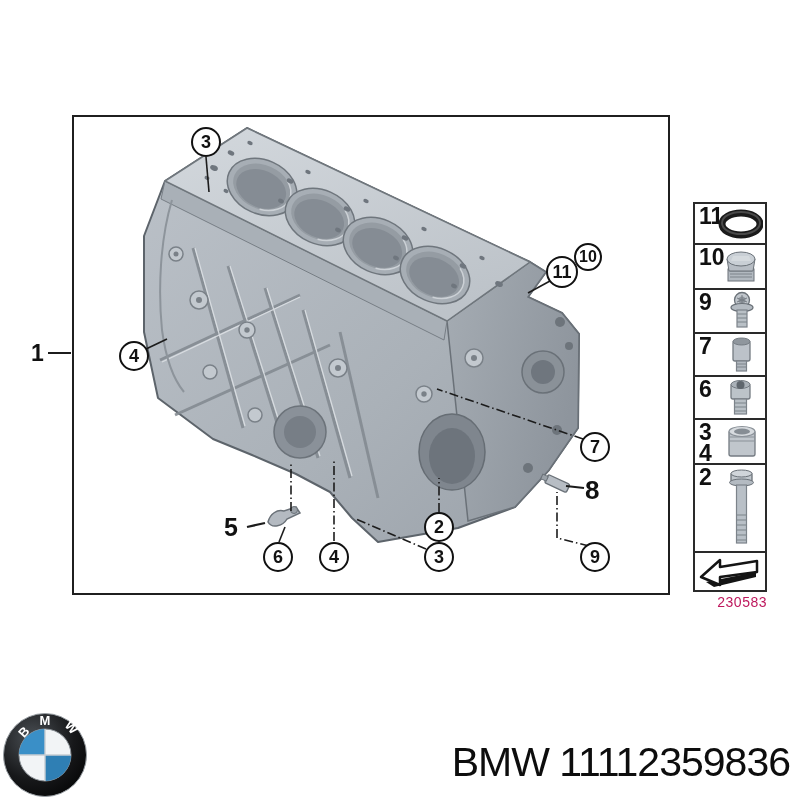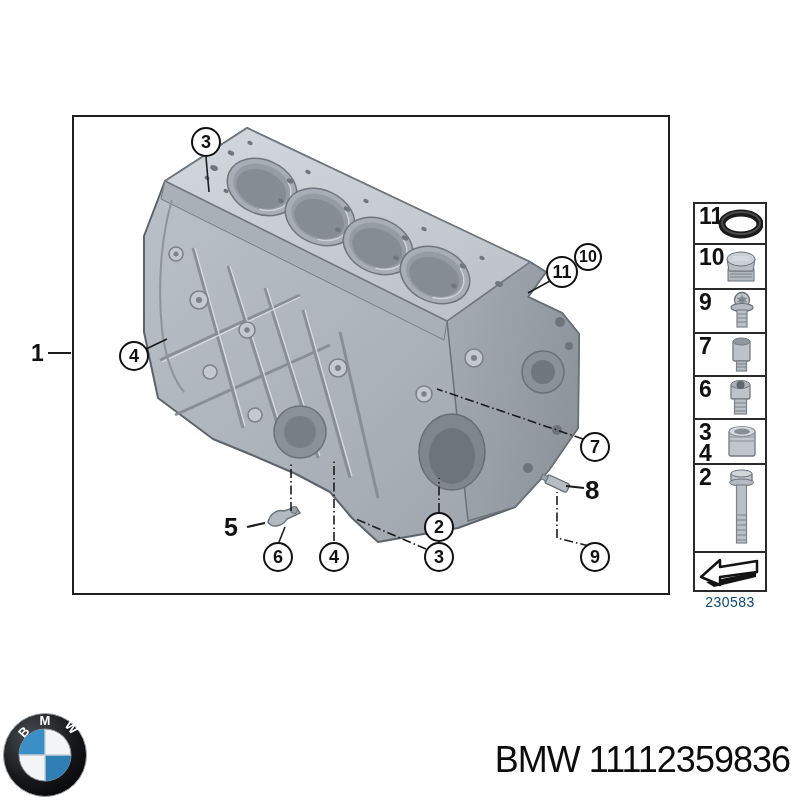--- a/index.html
+++ b/index.html
@@ -29,26 +29,26 @@
     border:2px solid #2a2a2a;background:#fff;box-sizing:border-box;
   }
   .lrow{position:relative;border-bottom:2px solid #2a2a2a;box-sizing:border-box;}
   .lrow:last-child{border-bottom:none;}
   .lnum{
     position:absolute;left:4px;top:0px;font-size:23px;font-weight:bold;color:#111;line-height:1.05;
   }
   .lnum2{position:absolute;left:4px;top:21px;font-size:23px;font-weight:bold;color:#111;line-height:1.05;}
   .licon{position:absolute;right:2px;top:50%;transform:translateY(-50%);}
   .drawing-number{
-    position:absolute;left:693px;top:594px;width:74px;text-align:center;
-    font-size:14px;color:#0c4a6e;z-index:2;letter-spacing:0.5px;
+    position:absolute;left:693px;top:594px;width:74px;text-align:right;
+    font-size:14px;color:#be185d;z-index:2;letter-spacing:0.5px;
   }
   
   .footer-part{
-    position:absolute;right:10px;top:742px;font-size:36px;color:#0d0d0d;
+    position:absolute;right:10px;top:742px;font-size:41px;color:#0d0d0d;
     letter-spacing:-1px;z-index:2;line-height:1;white-space:nowrap;
   }
   .roundel{position:absolute;left:1px;top:711px;z-index:2;}
 </style>
 </head>
 <body>
 
 <div class="diagram-box"></div>
 
 <svg class="scene" width="800" height="800" viewBox="0 0 800 800">

